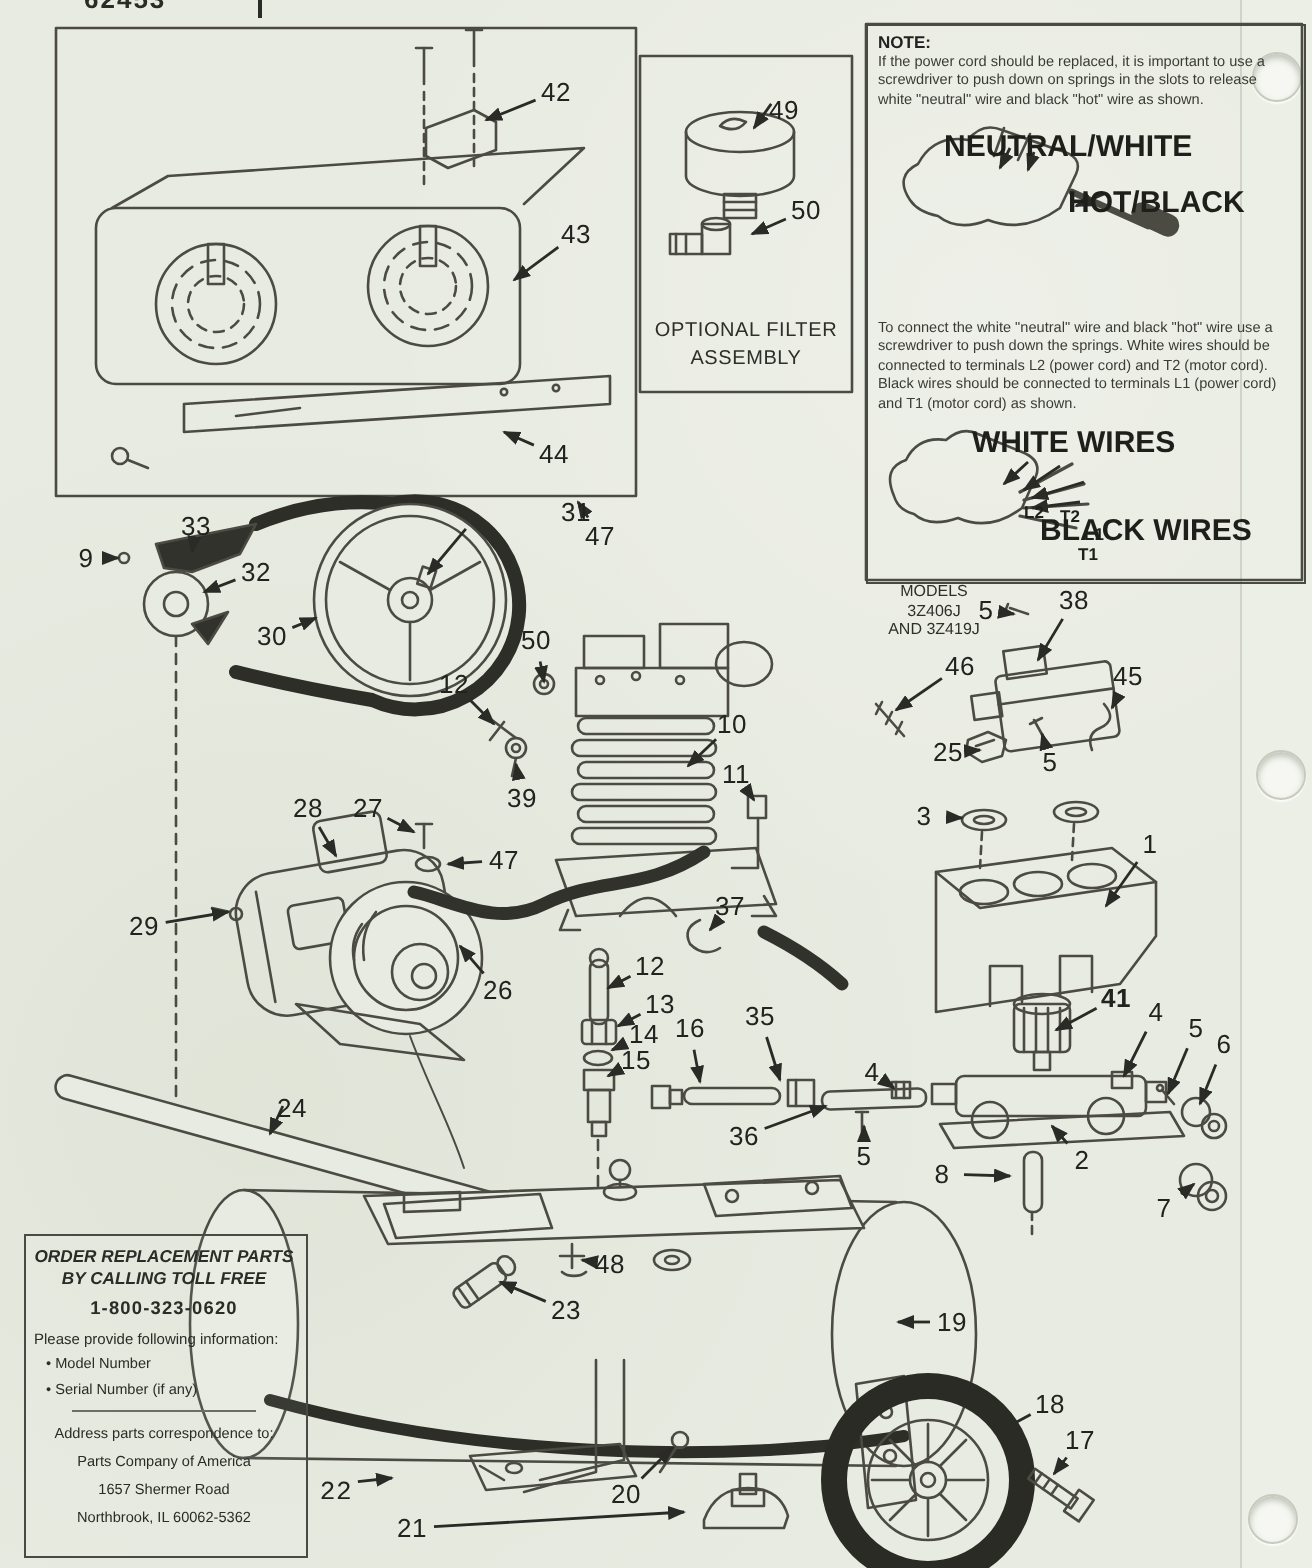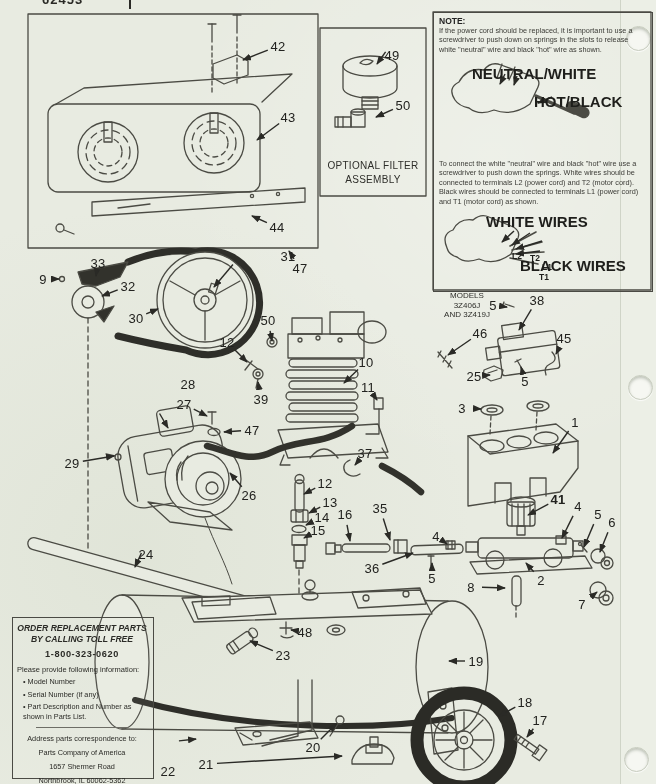--- a/index.html
+++ b/index.html
@@ -448,21 +448,20 @@
     <div class="ob-inner">
       <div class="ob-title">
         <div>ORDER REPLACEMENT PARTS</div>
         <div>BY CALLING TOLL FREE</div>
       </div>
       <div class="ob-phone">1-800-323-0620</div>
       <div class="ob-intro">Please provide following information:</div>
       <div class="ob-bullets">
         <div class="b">• <span>Model Number</span></div>
         <div class="b">• <span>Serial Number (if any)</span></div>
-        <div class="b">• <span>Part Description and Number as shown in Parts List.</span></div>
       </div>
       <div class="ob-rule"></div>
       <div class="ob-addr">
         <div>Address parts correspondence to:</div>
         <div>Parts Company of America</div>
         <div>1657 Shermer Road</div>
         <div>Northbrook, IL 60062-5362</div>
       </div>
     </div>
   </div>
@@ -477,21 +476,21 @@
       <div class="part-label" style="left: 43px; top: 279px;">9</div>
       <div class="part-label" style="left: 98px; top: 263px;">33</div>
       <div class="part-label" style="left: 128px; top: 286px;">32</div>
       <div class="part-label" style="left: 136px; top: 318px;">30</div>
       <div class="part-label" style="left: 240px; top: 256px; margin-left: 48px;">31</div>
       <div class="part-label" style="left: 268px; top: 320px;">50</div>
       <div class="part-label" style="left: 227px; top: 342px;">12</div>
       <div class="part-label" style="left: 261px; top: 399px;">39</div>
       <div class="part-label" style="left: 366px; top: 362px;">10</div>
       <div class="part-label" style="left: 368px; top: 387px;">11</div>
-      <div class="part-label" style="left: 154px; top: 384px; margin-left: 34px;">28</div>
+      <div class="part-label" style="left: 154px; top: 404px;">28</div>
       <div class="part-label" style="left: 184px; top: 404px;">27</div>
       <div class="part-label" style="left: 252px; top: 430px;">47</div>
       <div class="part-label" style="left: 72px; top: 463px;">29</div>
       <div class="part-label" style="left: 249px; top: 495px;">26</div>
       <div class="part-label" style="left: 365px; top: 453px;">37</div>
       <div class="part-label" style="left: 325px; top: 483px;">12</div>
       <div class="part-label" style="left: 330px; top: 502px;">13</div>
       <div class="part-label" style="left: 322px; top: 517px;">14</div>
       <div class="part-label" style="left: 318px; top: 530px;">15</div>
       <div class="part-label" style="left: 345px; top: 514px;">16</div>
@@ -505,21 +504,21 @@
       <div class="part-label" style="left: 578px; top: 506px;">4</div>
       <div class="part-label" style="left: 598px; top: 514px;">5</div>
       <div class="part-label" style="left: 612px; top: 522px;">6</div>
       <div class="part-label" style="left: 541px; top: 580px;">2</div>
       <div class="part-label" style="left: 471px; top: 587px;">8</div>
       <div class="part-label" style="left: 582px; top: 604px;">7</div>
       <div class="part-label" style="left: 146px; top: 543px; margin-top: 11px;">24</div>
       <div class="part-label" style="left: 305px; top: 632px;">48</div>
       <div class="part-label" style="left: 283px; top: 655px;">23</div>
       <div class="part-label" style="left: 476px; top: 661px;">19</div>
-      <div class="part-label" style="left: 168px; top: 771px;">22</div>
+      <div class="part-label" style="left: 168px; top: 746px; font-family: Liberation Mono, monospace;">22</div>
       <div class="part-label" style="left: 206px; top: 764px;">21</div>
       <div class="part-label" style="left: 313px; top: 747px;">20</div>
       <div class="part-label" style="left: 525px; top: 702px;">18</div>
       <div class="part-label" style="left: 540px; top: 720px;">17</div>
       <div class="part-label" style="left: 480px; top: 333px;">46</div>
       <div class="part-label" style="left: 474px; top: 376px;">25</div>
       <div class="part-label" style="left: 564px; top: 338px;">45</div>
       <div class="part-label" style="left: 537px; top: 300px;">38</div>
       <div class="part-label" style="left: 493px; top: 305px;">5</div>
       <div class="part-label" style="left: 525px; top: 381px;">5</div>

